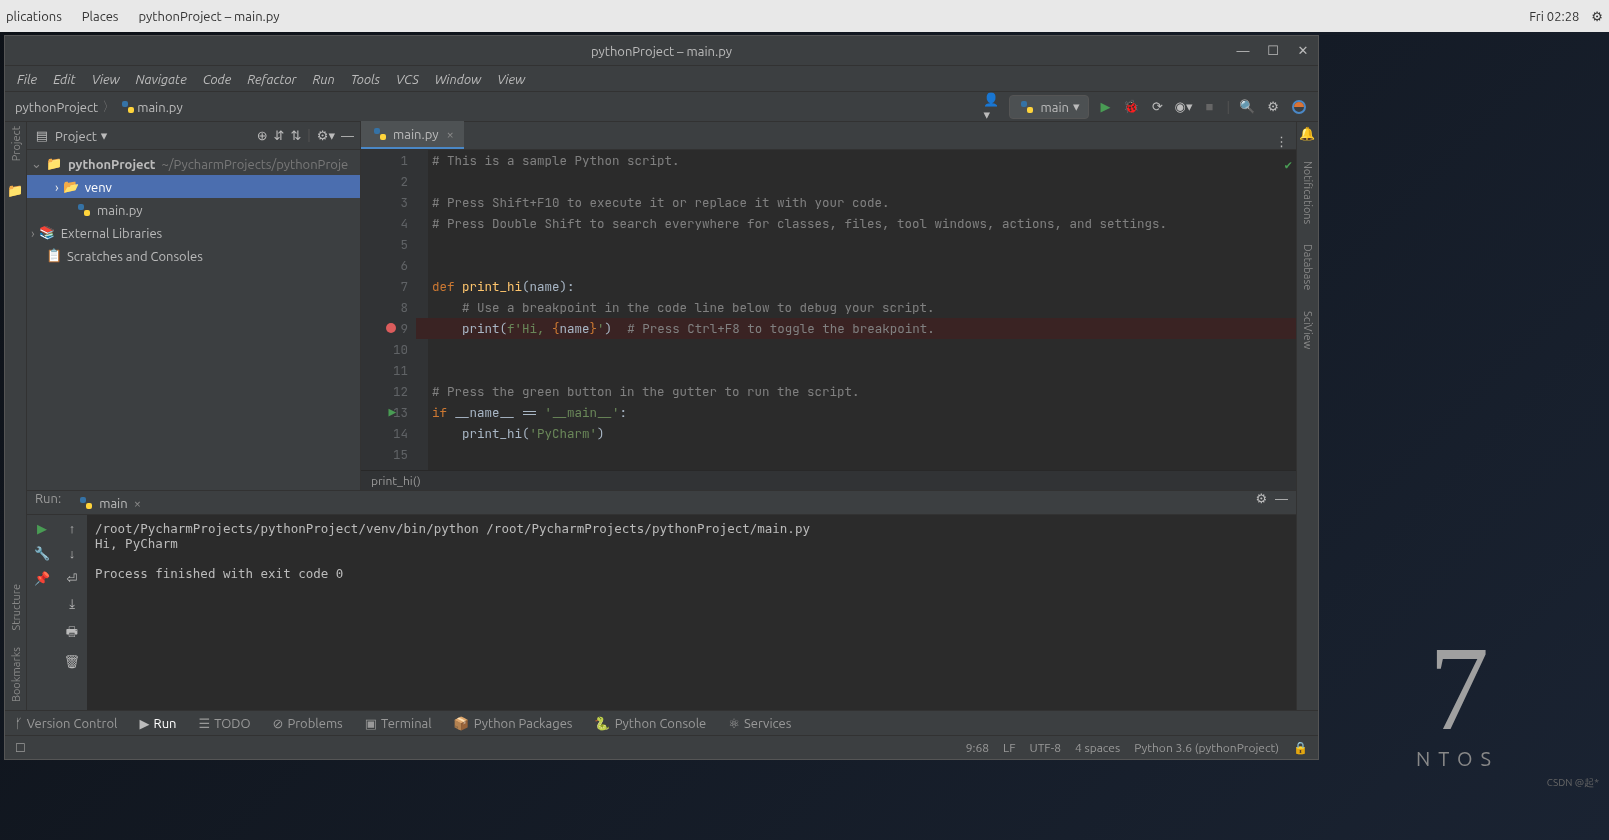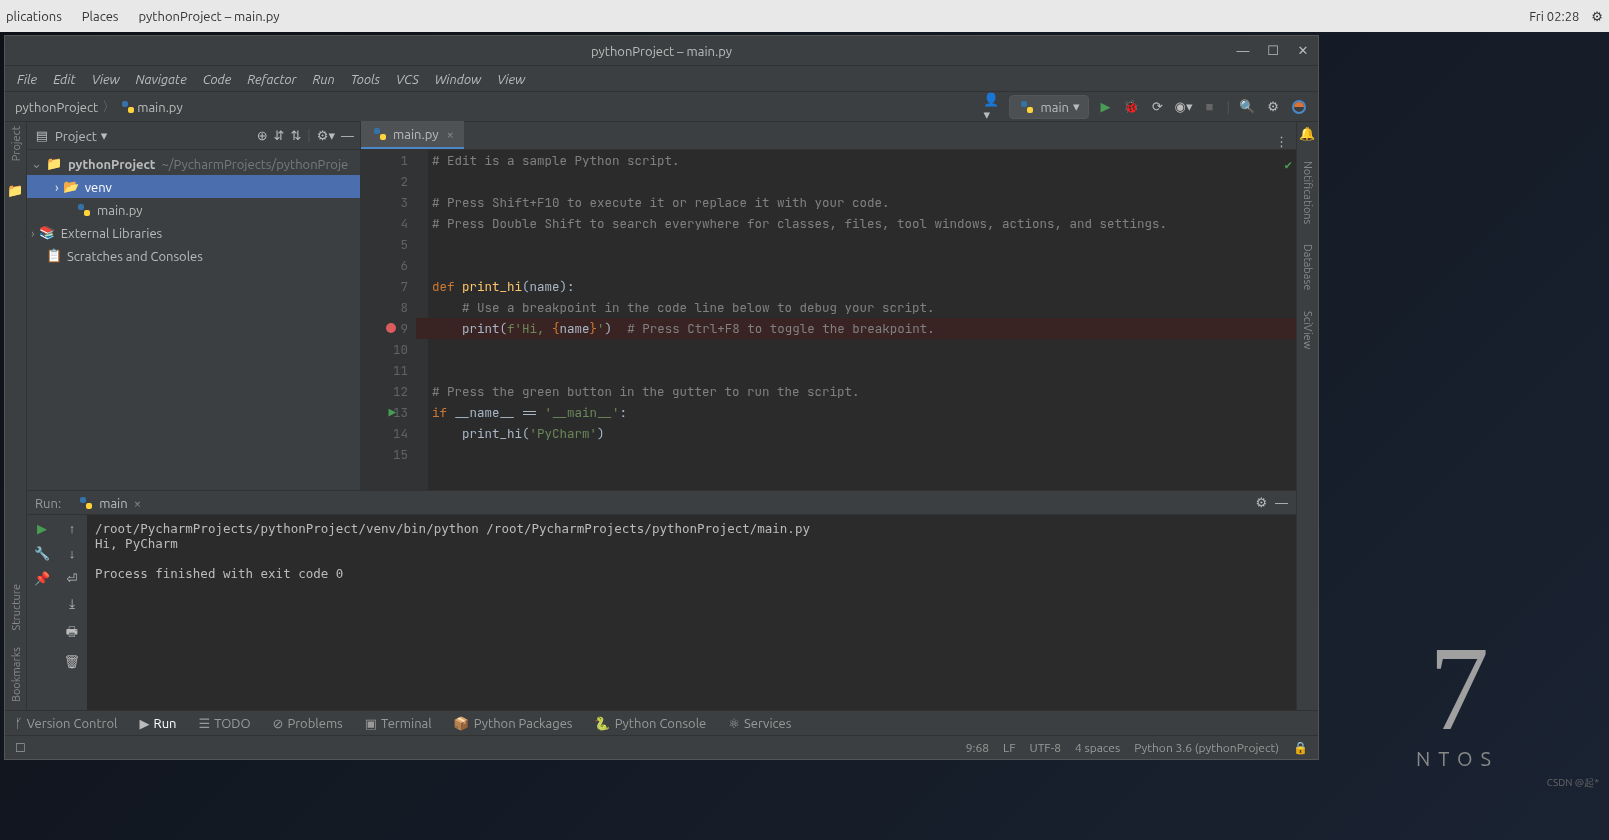--- a/index.html
+++ b/index.html
@@ -270,21 +270,20 @@
   height: 220px;
   background: #2b2b2b;
   border-top: 1px solid #323232;
   display: flex;
   flex-direction: column;
 }
 .run-hdr {
   height: 24px;
   background: #3c3f41;
   display: flex;
-  align-items: center;
   padding: 0 8px;
   gap: 8px;
   border-bottom: 1px solid #323232;
 }
 .run-hdr .label { color: #999; }
 .run-tab {
   padding: 2px 8px;
   color: #bbb;
   display: flex;
   align-items: center;
@@ -515,36 +514,37 @@
                 <div class="ln">10</div>
                 <div class="ln">11</div>
                 <div class="ln">12</div>
                 <div class="ln">13</div>
                 <div class="ln">14</div>
                 <div class="ln">15</div>
                 <span class="breakpoint" style="top:173px"></span>
                 <span class="run-gutter" style="top:252px;right:20px">▶</span>
               </div>
               <div class="fold-col"></div>
-              <div class="code"><span class="cm"># Edit is a sample Python script.</span>
+              <div class="code"><span class="cm"># This is a sample Python script.</span>
 
 <span class="cm"># Press Shift+F10 to execute it or replace it with your code.</span>
 <span class="cm"># Press Double Shift to search everywhere for classes, files, tool windows, actions, and settings.</span>
 
 
 <span class="kw">def </span><span class="fn">print_hi</span><span>(name):</span>
 <span class="cm">    # Use a breakpoint in the code line below to debug your script.</span>
 <span class="bp-line"><span>    print</span><span>(</span><span class="str">f'Hi, </span><span class="tmpl">{</span><span>name</span><span class="tmpl">}</span><span class="str">'</span><span>)  </span><span class="cm"># Press Ctrl+F8 to toggle the breakpoint.</span></span>
 
 <span class="cm"># Press the green button in the gutter to run the script.</span>
 <span class="kw">if </span><span>__name__ == </span><span class="str">'__main__'</span><span>:</span>
 <span>    print_hi</span><span>(</span><span class="str">'PyCharm'</span><span>)</span>
 </div>
               <span class="check">✔</span>
             </div>
+            <div class="breadcrumb-editor">print_hi()</div>
           </div>
         </div>
 
         <div class="run-panel">
           <div class="run-hdr">
             <span class="label">Run:</span>
             <div class="run-tab">
               <span class="ico">
                 <svg width="12" height="12" viewBox="0 0 12 12">
                     <rect width="6" height="6" x="0" y="0" fill="#3572A5" rx="2"></rect>

